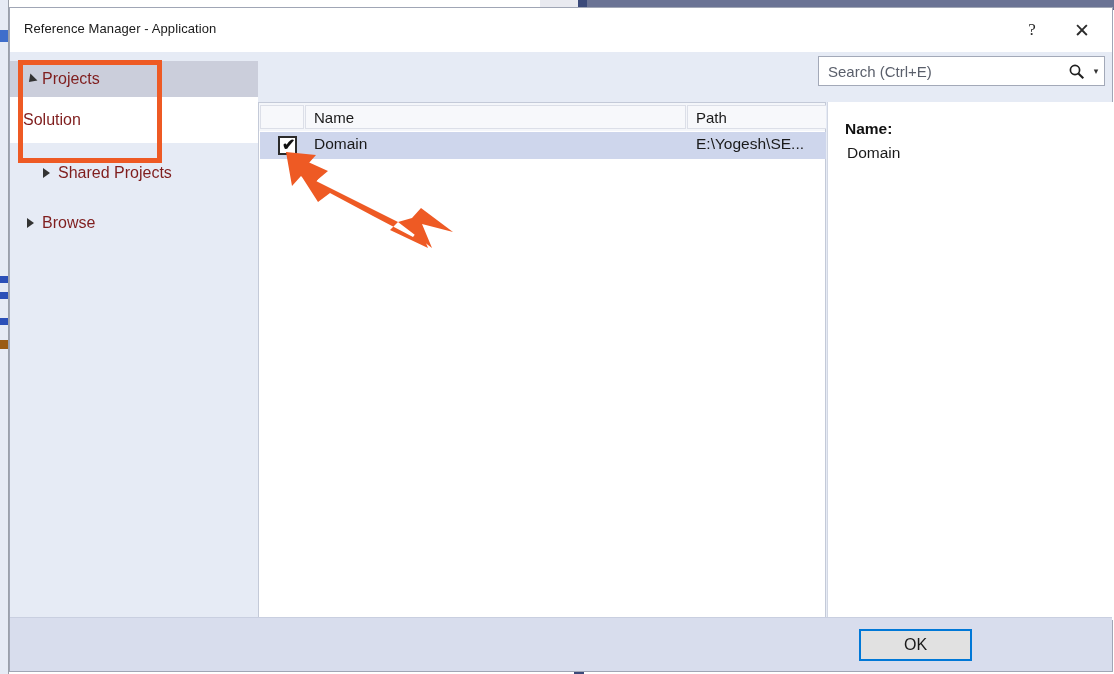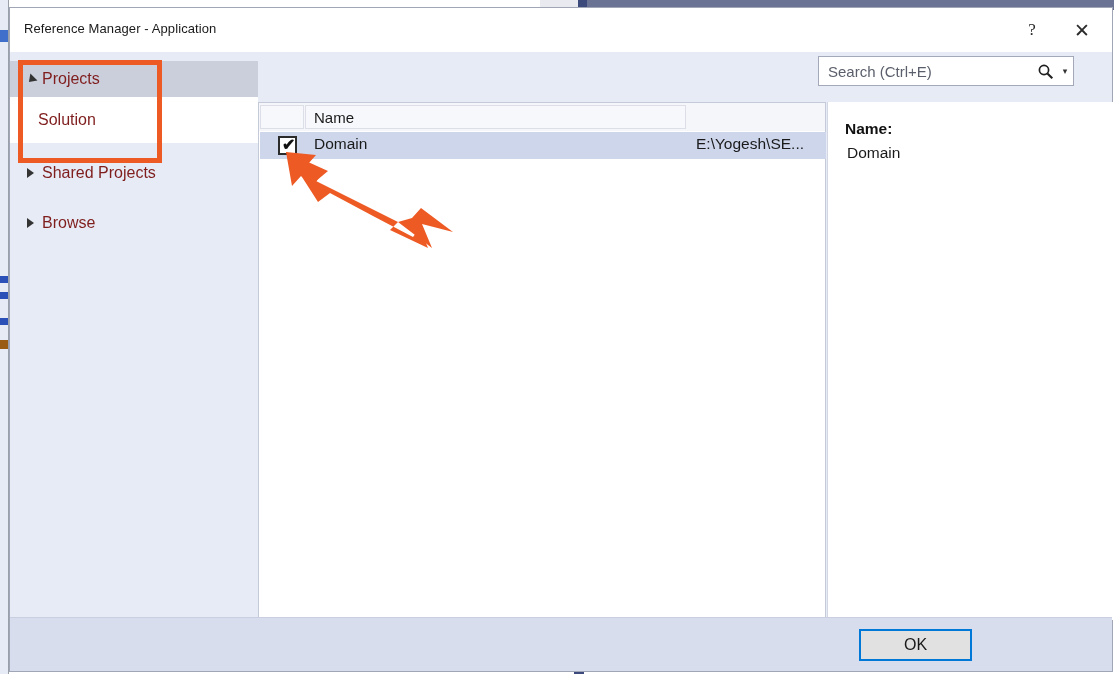--- a/index.html
+++ b/index.html
@@ -117,32 +117,32 @@
   .nav-row .tw {
     width: 30px; min-width: 30px;
     display: flex; align-items: center; justify-content: center;
     font-size: 10px; color: #2b2b2b;
     padding-left: 10px;
     box-sizing: border-box;
   }
   .nav-row .lbl { padding-left: 2px; white-space: nowrap; }
   #nav-projects   { top: 9px;  height: 36px; background: #cbcedb; }
   #nav-solution   { top: 45px; height: 46px; background: #ffffff; }
-  #nav-solution .lbl { padding-left: 28px; }
-  #nav-shared     { top: 105px; height: 32px; }
+  #nav-solution .lbl { padding-left: 13px; }
+  #nav-shared     { top: 105px; height: 32px; padding-left: 16px; }
   #nav-browse     { top: 155px; height: 32px; }
 
   .tri-right { width:0;height:0;border-left:7px solid #333;border-top:5px solid transparent;border-bottom:5px solid transparent; }
   .tri-down  { width:0;height:0;border-top:7px solid #333;border-left:5px solid transparent;border-right:5px solid transparent;transform:rotate(45deg) translate(1px,-1px); }
 
   
   .searchbox {
     position: absolute;
     left: 808px; top: 48px;
-    width: 256px; height: 30px;
+    width: 287px; height: 30px;
     background: #ffffff;
     border: 1px solid #a3a9b8;
     box-sizing: border-box;
     display: flex; align-items: center;
   }
   .searchbox input {
     flex: 1;
     border: none; outline: none;
     font-family: "Liberation Sans", sans-serif;
     font-size: 15px;
@@ -336,20 +336,21 @@
         <line x1="10.4" y1="10.4" x2="15.3" y2="15.3" stroke="#1f1f1f" stroke-width="2.1"></line>
       </svg>
     </span>
     <span class="search-caret">▾</span>
   </div>
 
   <div class="list-panel">
     <div class="list-header">
       <div class="hcell check"></div>
       <div class="hcell name">Name</div>
+      <div class="hcell path">Path</div>
     </div>
 
     <div class="list-row">
       <div class="row-check">
         <span class="tick">✔</span>
       </div>
       <div class="cell-name">Domain</div>
       <div class="cell-path">E:\Yogesh\SE...</div>
     </div>
   </div>

